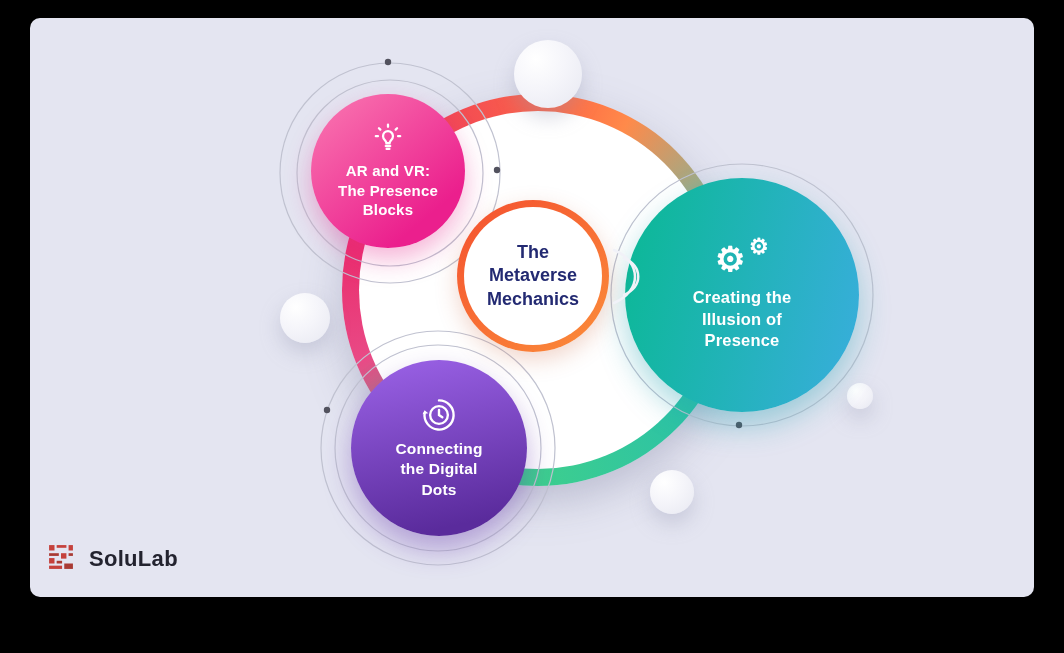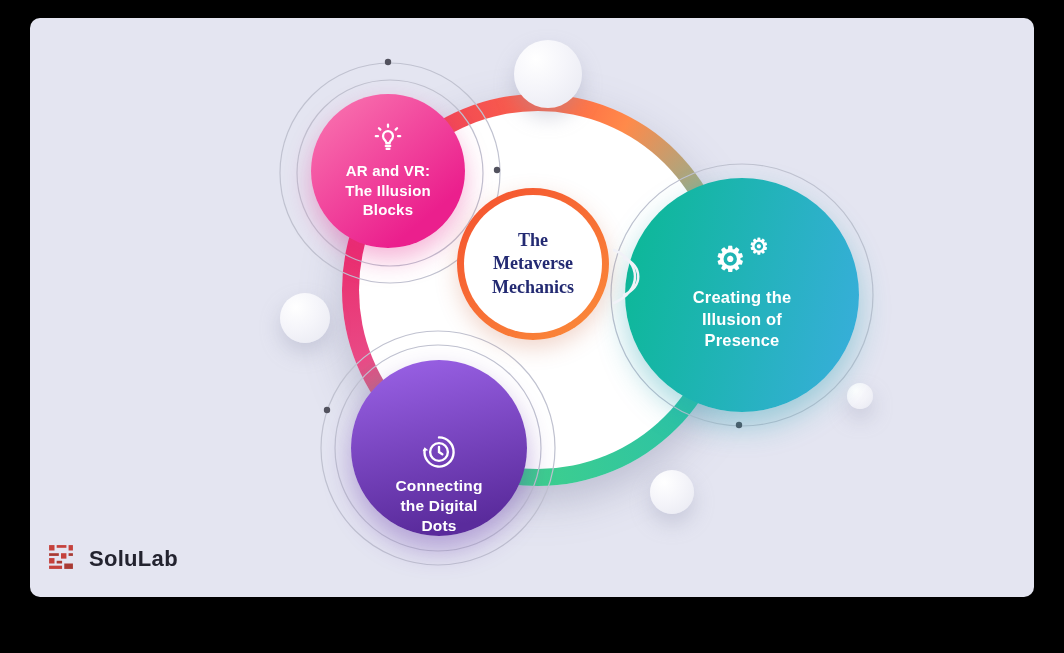--- a/index.html
+++ b/index.html
@@ -51,33 +51,32 @@
   }
   .node-presence{
     left:625px;top:178px;width:234px;height:234px;font-size:16.5px;
     background:linear-gradient(103deg,#0cb897 5%,#37aeda 95%);
     box-shadow:0 14px 30px rgba(35,160,175,.38);
   }
   .node-dots{
     left:351px;top:360px;width:176px;height:176px;font-size:15.5px;
     background:linear-gradient(168deg,#9c63e8 0%,#5a2b9c 88%);
     box-shadow:0 14px 28px rgba(100,50,170,.38);
-    justify-content:flex-end;
   }
   .node .icon-wrap{margin-bottom:5px;display:flex;align-items:center;justify-content:center;}
 
   .gears{position:relative;width:58px;height:44px;}
   .gear-big{position:absolute;left:2px;top:4px;font-size:34px;line-height:1;color:#fff;}
   .gear-small{position:absolute;right:2px;top:-2px;font-size:22px;line-height:1;color:#fff;}
 
   
   .center-node{
-    position:absolute;left:457px;top:188px;width:152px;height:152px;border-radius:50%;
+    position:absolute;left:457px;top:200px;width:152px;height:152px;border-radius:50%;
     background:linear-gradient(140deg,#f4502f 0%,#fb8d3a 100%);
-    display:flex;z-index:5;box-shadow:0 8px 22px rgba(200,90,50,.25);font-family:Liberation Serif, serif;
+    display:flex;z-index:5;box-shadow:0 8px 22px rgba(200,90,50,.25);
   }
   .center-node-inner{
     margin:7px;flex:1;border-radius:50%;background:#ffffff;
     display:flex;align-items:center;justify-content:center;text-align:center;
     font-weight:bold;font-size:18px;color:#232a72;white-space:pre-line;line-height:1.3;
   }
 
   
   .brand{position:absolute;left:48px;top:544px;display:flex;align-items:center;gap:15px;z-index:7;}
   .brand-text{font-size:22px;font-weight:600;color:#23232f;letter-spacing:.3px;}
@@ -120,21 +119,21 @@
         <line x1="10.4" y1="17" x2="13.6" y2="17"></line>
         <line x1="11" y1="19" x2="13" y2="19"></line>
         <line x1="12" y1="3.4" x2="12" y2="1.9"></line>
         <line x1="6.6" y1="5.4" x2="5.6" y2="4.4"></line>
         <line x1="17.4" y1="5.4" x2="18.4" y2="4.4"></line>
         <line x1="4.9" y1="10" x2="3.4" y2="10"></line>
         <line x1="19.1" y1="10" x2="20.6" y2="10"></line>
       </svg>
     </span>
     <span>AR and VR:
-The Illusion
+The Presence
 Blocks</span>
   </div>
 
   <div class="node node-presence">
     <span class="icon-wrap gears">
       <span class="gear-big">⚙</span>
       <span class="gear-small">⚙</span>
     </span>
     <span>Creating the
 Illusion of

